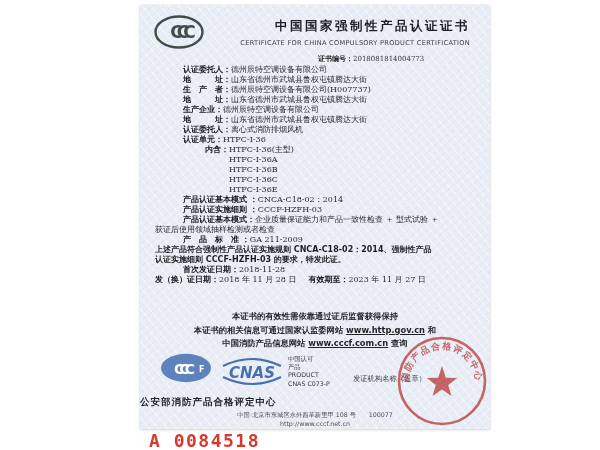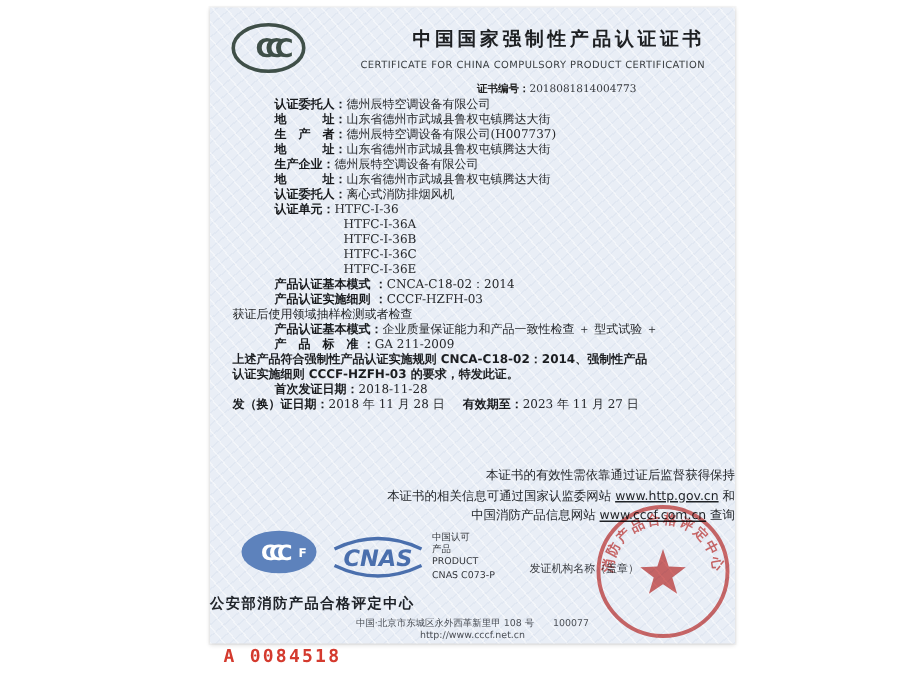--- a/index.html
+++ b/index.html
@@ -25,31 +25,31 @@
   .body{position:absolute;left:43px;top:60px;width:300px;font-size:8px;line-height:10px;color:#26282b;}
   .row{white-space:nowrap;height:10px;}
   .row .lbl{font-weight:bold;color:#17191c;}
   .row .val{font-family:"DejaVu Serif",serif;}
   .row.indent{padding-left:46px;}
   .row.nehan .lbl{display:inline-block;width:46px;text-align:right;}
   .row.outdent{margin-left:-28px;}
   .row.stmt{font-weight:600;color:#1c1e21;}
   .row.center{width:262px;}
   .gap8{display:inline-block;width:12px;}
-  .notice{position:absolute;left:0;right:0;top:305px;text-align:right;font-size:8.3px;line-height:13.5px;font-weight:400;color:#1f2226;}
+  .notice{position:absolute;left:0;right:0;top:305px;text-align:center;font-size:8.3px;line-height:13.5px;font-weight:700;color:#1f2226;}
   .notice .lnk{text-decoration:underline;}
   .logo-cccf{position:absolute;left:20px;top:348px;}
   .logo-cnas{position:absolute;left:80px;top:351px;}
   .accred{position:absolute;left:148px;top:350px;font-size:6.3px;line-height:8.2px;color:#33363b;white-space:nowrap;}
   .stamp-caption{position:absolute;left:213px;top:369px;font-size:7.3px;color:#3a3d42;z-index:1;white-space:nowrap;}
   .stamp{position:absolute;left:256px;top:330px;width:92px;height:92px;z-index:2;opacity:.82;mix-blend-mode:multiply;}
   .org{position:absolute;left:0;right:0;top:391px;text-align:left;font-weight:bold;font-size:9.5px;letter-spacing:1px;color:#20242a;white-space:nowrap;}
   .addr{position:absolute;left:0;right:0;top:406px;text-align:center;font-size:6.3px;color:#4a4e55;white-space:nowrap;}
   .url{position:absolute;left:0;right:0;top:415px;text-align:center;font-size:6.3px;color:#4a4e55;}
-  .serial{position:absolute;left:149px;top:430px;font-family:"DejaVu Sans Mono",monospace;font-size:12px;font-weight:bold;letter-spacing:1.5px;color:#d43a2e;}
+  .serial{position:absolute;left:149px;top:430px;font-family:"DejaVu Sans Mono",monospace;font-size:18px;font-weight:bold;letter-spacing:1.5px;color:#d43a2e;}
 </style>
 </head>
 <body>
 
 <div class="cert">
 
   <div class="ccc-logo">
     <svg width="50" height="36" viewBox="0 0 50 36">
       <ellipse cx="25" cy="18" rx="23.5" ry="15.5" fill="none" stroke="#3f4f48" stroke-width="2.4"></ellipse>
       <text x="26" y="24" text-anchor="middle" font-size="17" font-weight="bold" letter-spacing="-6" fill="#3f4f48">CCC</text>
@@ -67,28 +67,29 @@
 
   <div class="body">
     <div class="row"><span class="lbl">认证委托人：</span><span class="val">德州辰特空调设备有限公司</span></div>
     <div class="row"><span class="lbl">地　　　址：</span><span class="val">山东省德州市武城县鲁权屯镇腾达大街</span></div>
     <div class="row"><span class="lbl">生　产　者：</span><span class="val">德州辰特空调设备有限公司(H007737)</span></div>
     <div class="row"><span class="lbl">地　　　址：</span><span class="val">山东省德州市武城县鲁权屯镇腾达大街</span></div>
     <div class="row"><span class="lbl">生产企业：</span><span class="val">德州辰特空调设备有限公司</span></div>
     <div class="row"><span class="lbl">地　　　址：</span><span class="val">山东省德州市武城县鲁权屯镇腾达大街</span></div>
     <div class="row"><span class="lbl">认证委托人：</span><span class="val">离心式消防排烟风机</span></div>
     <div class="row"><span class="lbl">认证单元：</span><span class="val">HTFC-I-36</span></div>
+    <div class="row nehan"><span class="lbl">内含：</span><span class="val">HTFC-I-36(主型)</span></div>
     <div class="row indent"><span class="val">HTFC-I-36A</span></div>
     <div class="row indent"><span class="val">HTFC-I-36B</span></div>
     <div class="row indent"><span class="val">HTFC-I-36C</span></div>
     <div class="row indent"><span class="val">HTFC-I-36E</span></div>
     <div class="row"><span class="lbl">产品认证基本模式 ：</span><span class="val">CNCA-C18-02：2014</span></div>
     <div class="row"><span class="lbl">产品认证实施细则 ：</span><span class="val">CCCF-HZFH-03</span></div>
+    <div class="row"><span class="lbl">产品认证基本模式：</span><span class="val">企业质量保证能力和产品一致性检查 ＋ 型式试验 ＋</span></div>
     <div class="row outdent"><span class="val">获证后使用领域抽样检测或者检查</span></div>
-    <div class="row"><span class="lbl">产品认证基本模式：</span><span class="val">企业质量保证能力和产品一致性检查 ＋ 型式试验 ＋</span></div>
     <div class="row"><span class="lbl">产　品　标　准 ：</span><span class="val">GA 211-2009</span></div>
     <div class="row outdent stmt">上述产品符合强制性产品认证实施规则 CNCA-C18-02：2014、强制性产品</div>
     <div class="row outdent stmt">认证实施细则 CCCF-HZFH-03 的要求，特发此证。</div>
     <div class="row center"><span class="lbl">首次发证日期：</span><span class="val">2018-11-28</span></div>
     <div class="row outdent"><span class="lbl">发（换）证日期：</span><span class="val">2018 年 11 月 28 日</span><span class="gap8"></span><span class="lbl">有效期至：</span><span class="val">2023 年 11 月 27 日</span></div>
   </div>
 
   <div class="notice">
     <div>本证书的有效性需依靠通过证后监督获得保持</div>
     <div><span>本证书的相关信息可通过国家认监委网站 </span><span class="lnk">www.http.gov.cn</span><span> 和</span></div>

